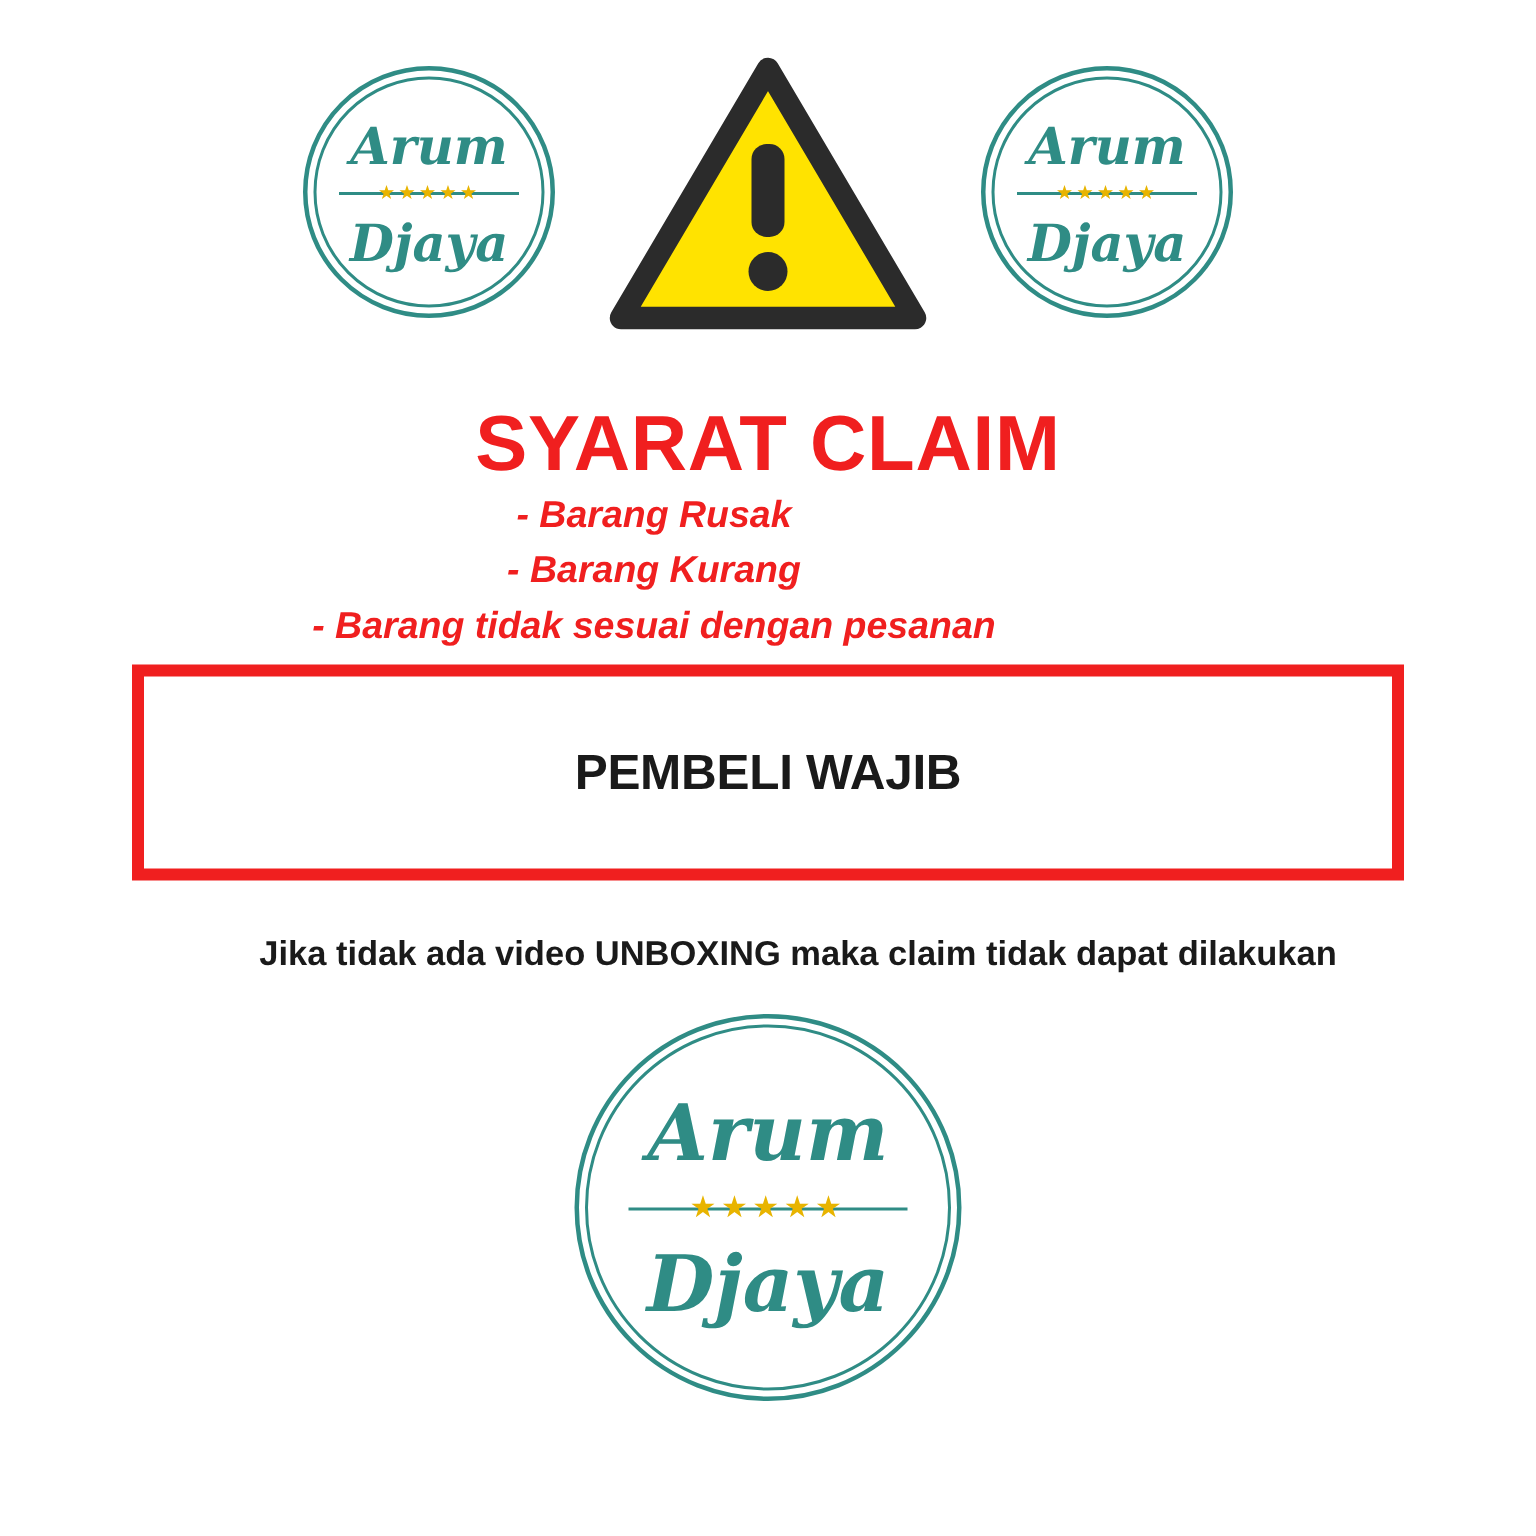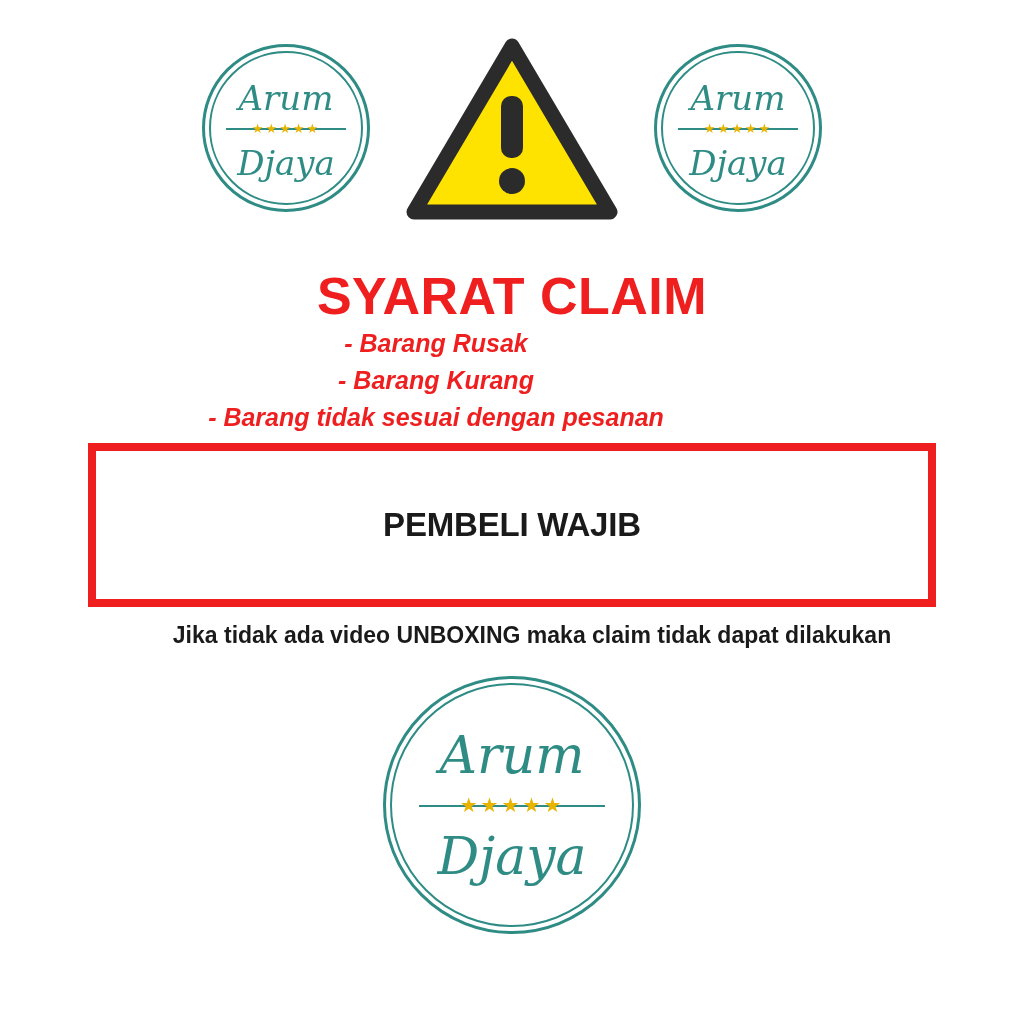--- a/index.html
+++ b/index.html
@@ -74,21 +74,21 @@
     line-height: 1;
   }
   .logo .word {
     position: absolute;
     left: 0;
     right: 0;
     text-align: center;
     color: #2f8c85;
     font-family: "DejaVu Serif", serif;
     font-style: italic;
-    font-weight: normal;
+    font-weight: bold;
   }
   .logo .word.top {
     top: 20%;
     font-size: 34px;
   }
   .logo .word.bottom {
     top: 59%;
     font-size: 34px;
     text-align: center;
   }
@@ -140,21 +140,21 @@
     font-size: 25px;
     line-height: 1.48;
   }
 
   
   .notice {
     position: absolute;
     left: 88px;
     top: 443px;
     width: 848px;
-    height: 164px;
+    height: 144px;
     border: 8px solid #f01f1f;
     box-sizing: border-box;
     background: #ffffff;
     display: flex;
     flex-direction: column;
     align-items: center;
     justify-content: center;
   }
   .notice .line {
     color: #1a1a1a;

